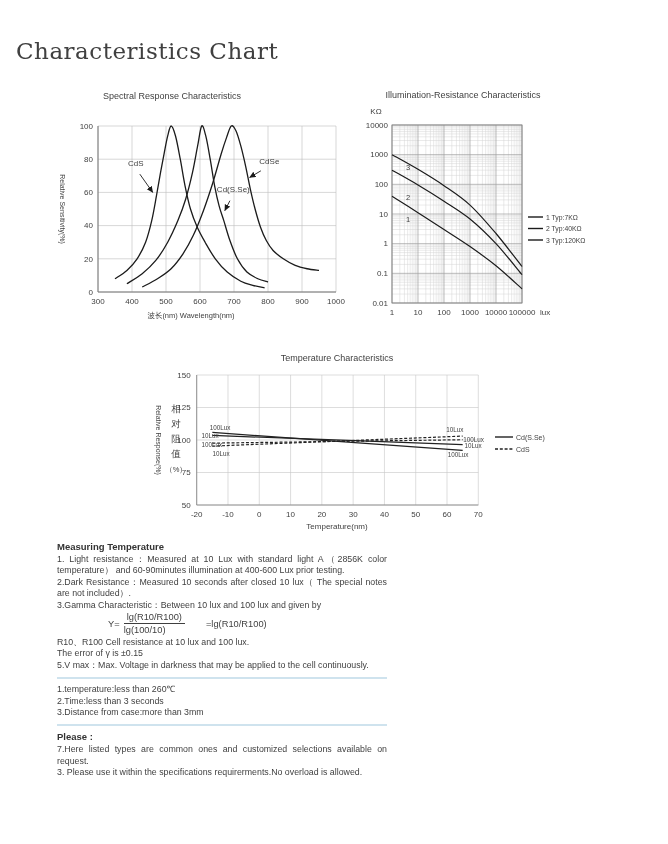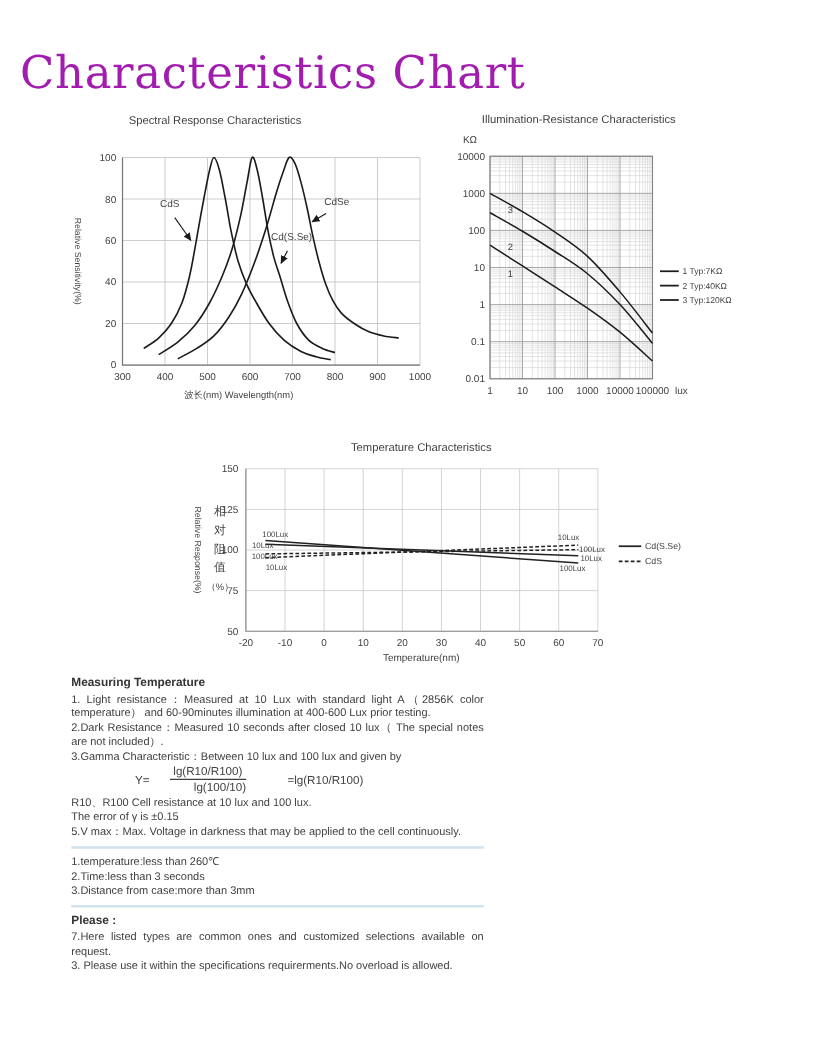--- a/index.html
+++ b/index.html
@@ -1,30 +1,30 @@
 <!DOCTYPE html>
 <html><head>
 <meta charset="utf-8">
 <style>
   *{margin:0;padding:0;box-sizing:border-box}
   html,body{background:#fff}
   .page{width:668px;height:844px;background:#ffffff;position:relative;overflow:hidden;
         font-family:"Liberation Sans",sans-serif;color:#3f3f3f}
   .page-title{position:absolute;left:16px;top:38px;font-family:"DejaVu Serif",serif;
-        font-weight:400;font-size:36px;color:#a21caf;letter-spacing:.5px}
+        font-weight:400;font-size:23px;color:#404040;letter-spacing:.5px}
   svg.chart{position:absolute;overflow:visible}
   svg.chart text{font-family:"Liberation Sans",sans-serif;fill:#3f3f3f}
   #sections{position:absolute;left:57px;top:541px;width:330px}
   .sec-h{font-size:9.5px;font-weight:bold;color:#333;margin-bottom:2px}
   .sec-p{font-size:8.8px;line-height:11.4px;text-align:justify}
   .divider{border-top:2px solid var(--divider,#cfe3ee);margin:6px 0 5px}
   .formula{padding-left:51px;font-size:9.3px;margin:1px 0 2px;display:flex;align-items:center}
   .f-lhs{margin-right:2px}
   .f-rhs{margin-left:19px}
-  .frac{display:inline-block;text-align:right;margin:0 14px}
+  .frac{display:inline-block;text-align:left;margin:0 2px}
   .fnum{display:block;border-bottom:1px solid #3f3f3f;padding:0 3px 1px}
   .fden{display:block;padding-top:1px}
 </style>
 </head>
 <body>
 
 <div class="page" style="--divider: #cfe3ee;">
   <h1 class="page-title">Characteristics Chart</h1>
 
   <svg id="spectral-svg" class="chart" style="left:36px;top:86px" width="312" height="242" viewBox="0 0 312 242">

